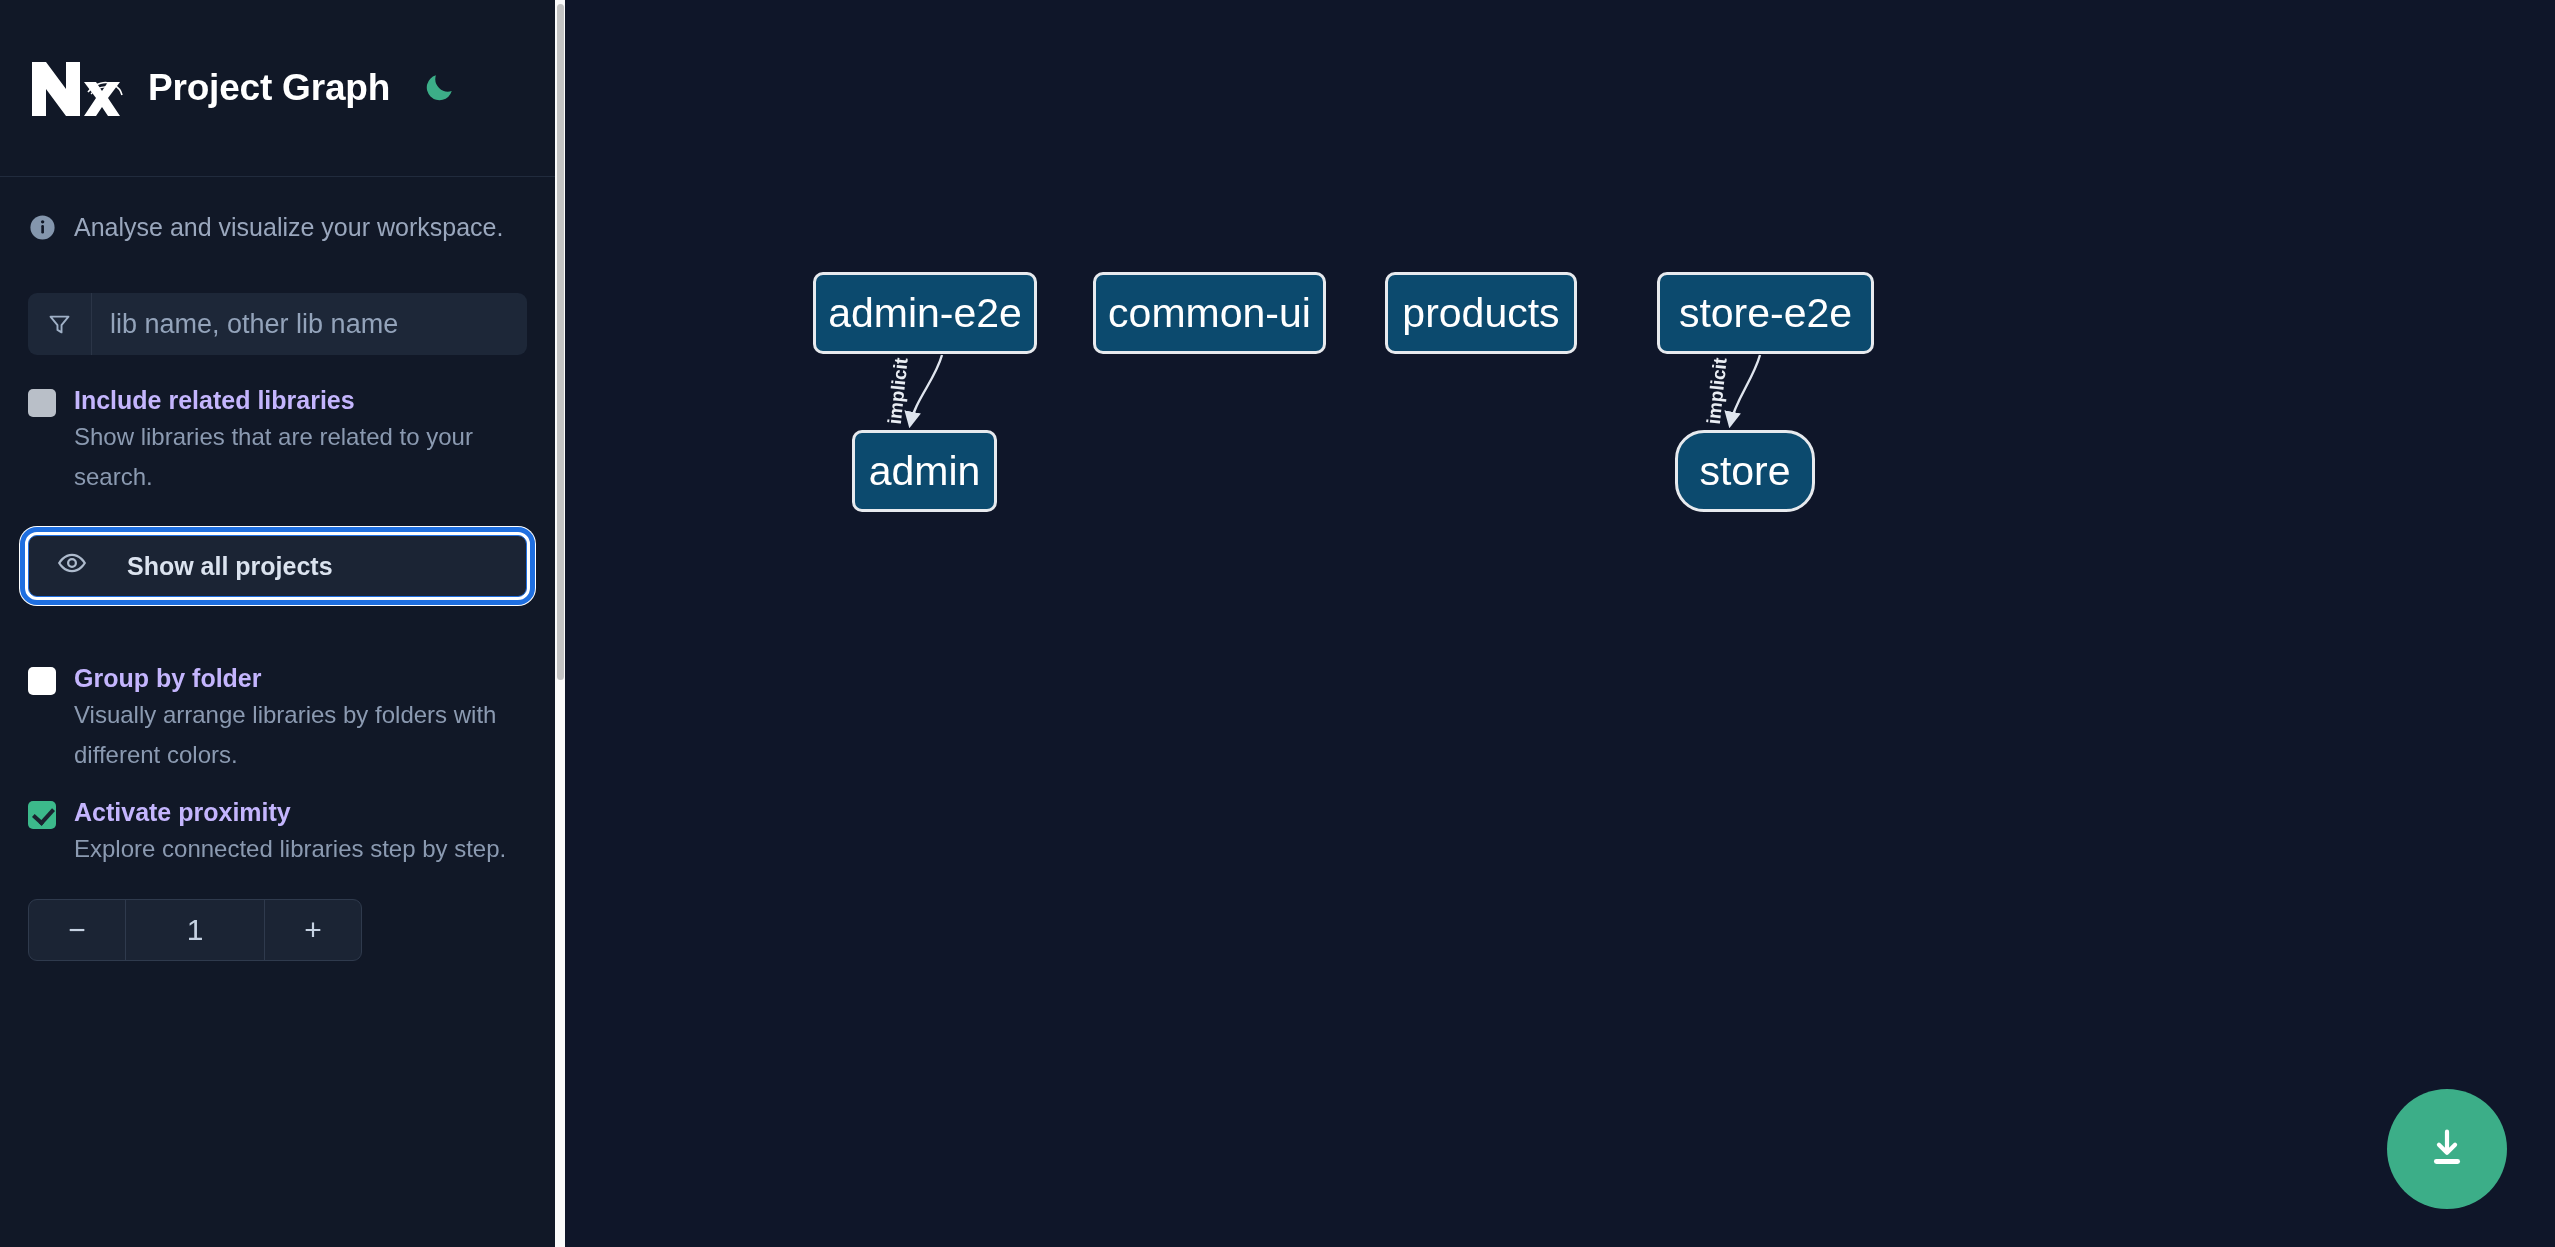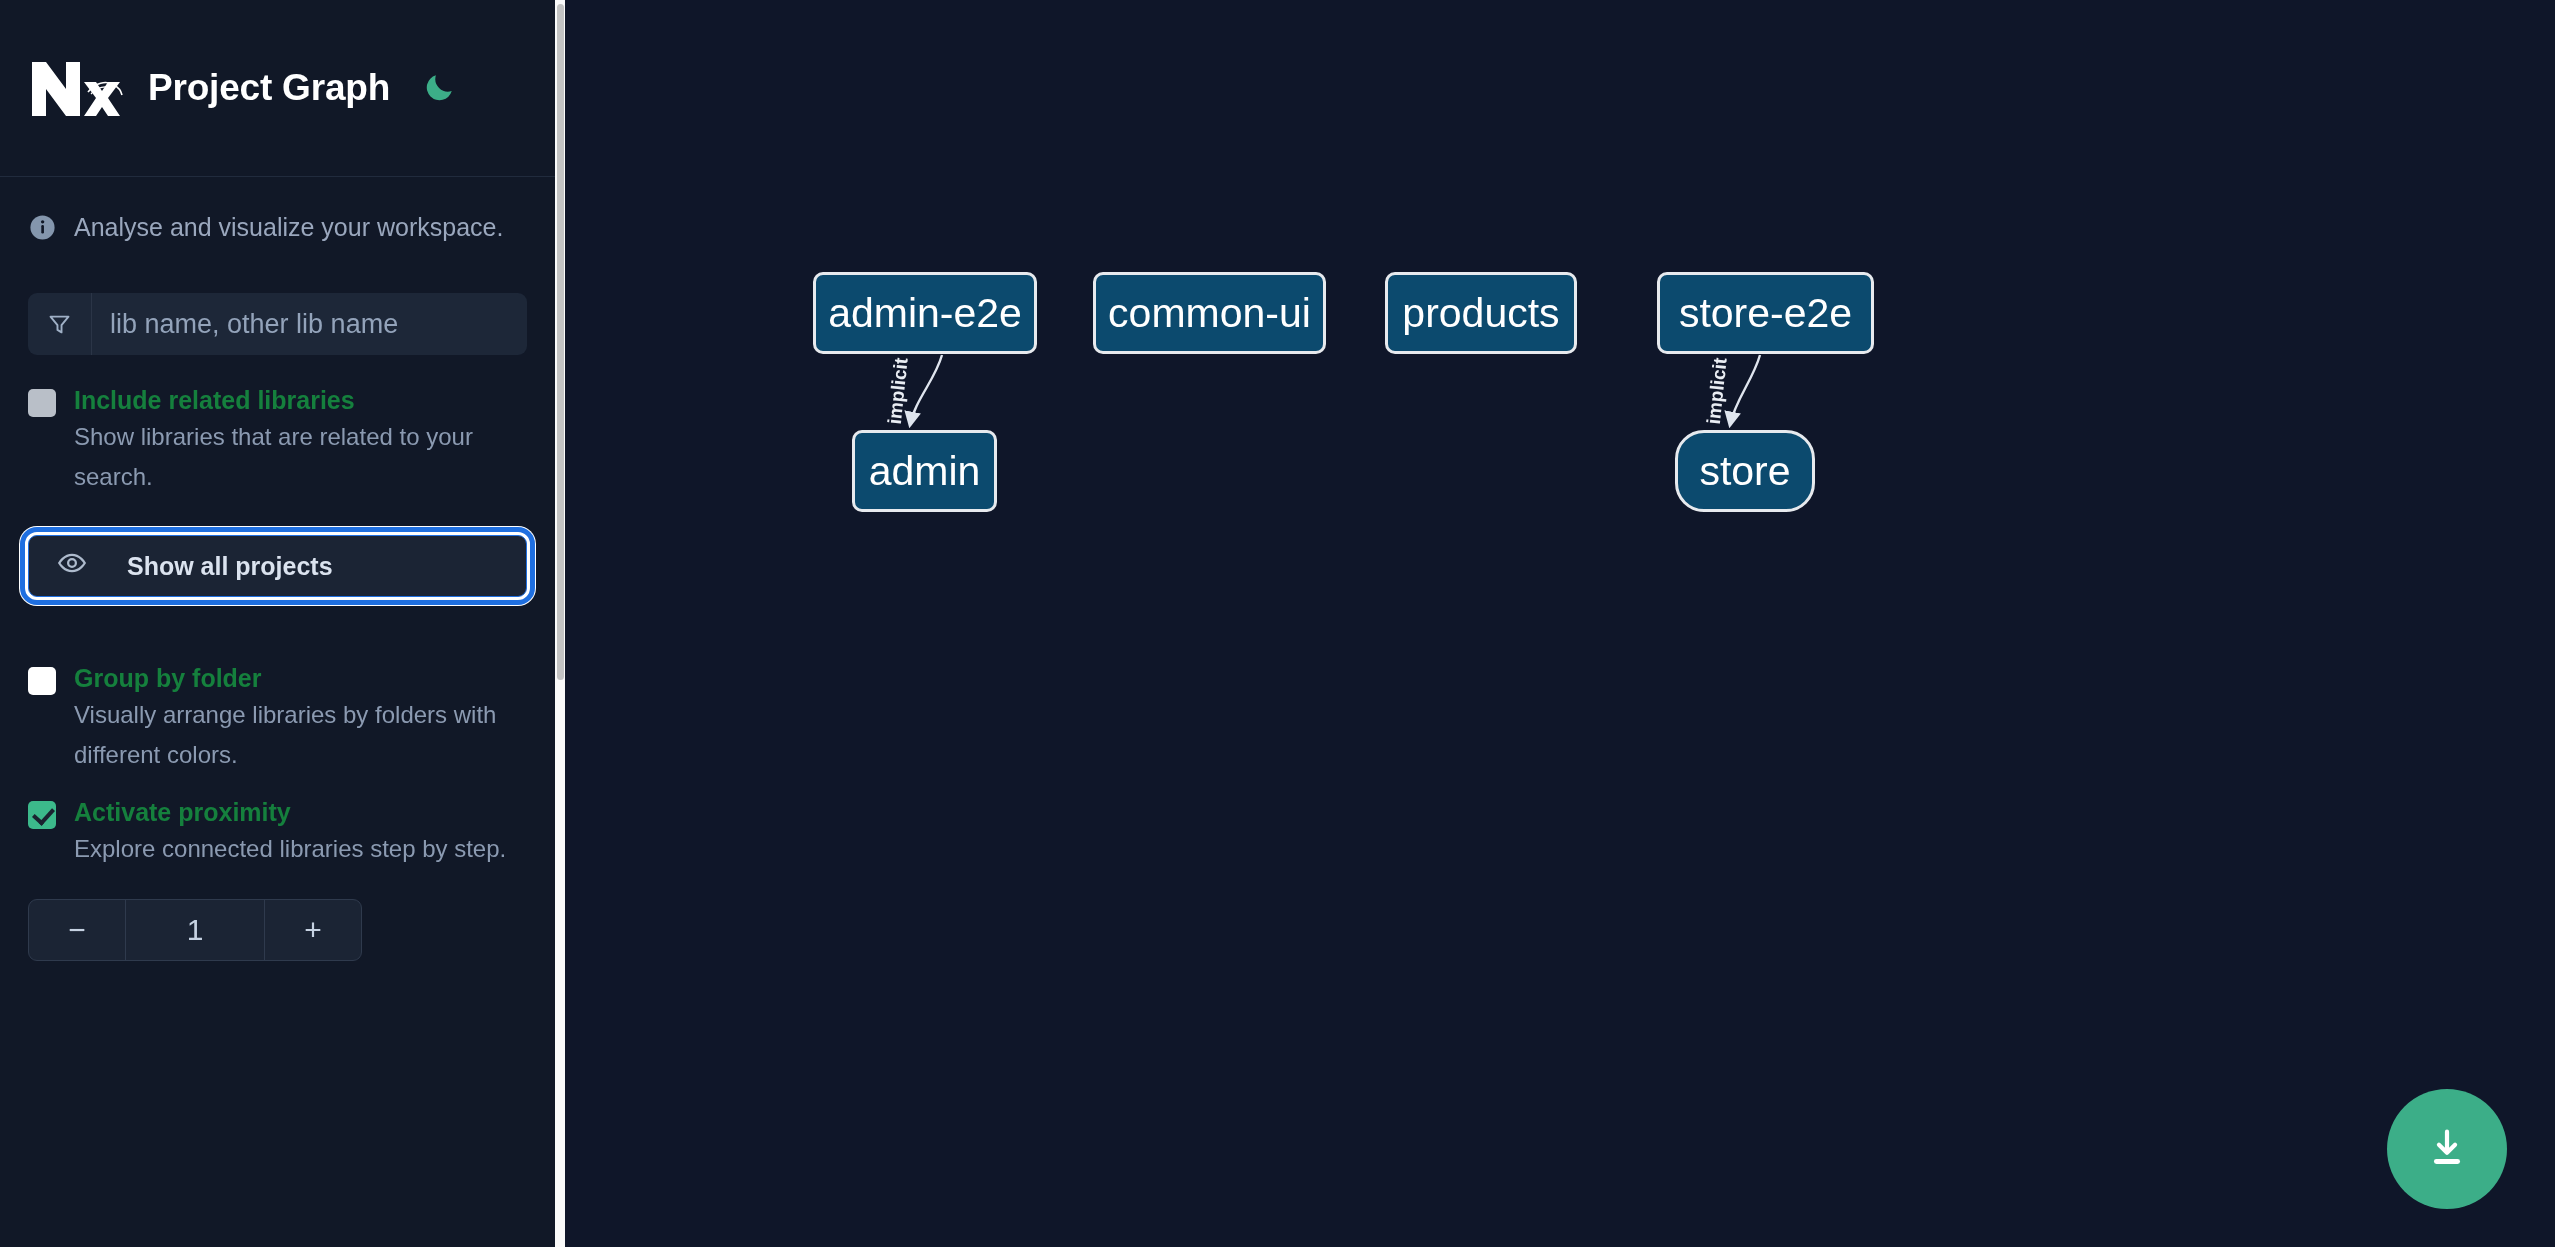--- a/index.html
+++ b/index.html
@@ -122,21 +122,21 @@
     left: 9px; top: 3px;
     width: 9px; height: 16px;
     border: solid #1b2230;
     border-width: 0 4px 4px 0;
     transform: rotate(42deg);
   }
   .check-texts { display: flex; flex-direction: column; }
   .check-label {
     font-size: 25px;
     font-weight: 700;
-    color: #15803d;
+    color: #c4b5fd;
     line-height: 34px;
   }
   .check-desc {
     font-size: 24px;
     color: #8b9ab1;
     line-height: 40px;
     max-width: 450px;
   }
 
   

